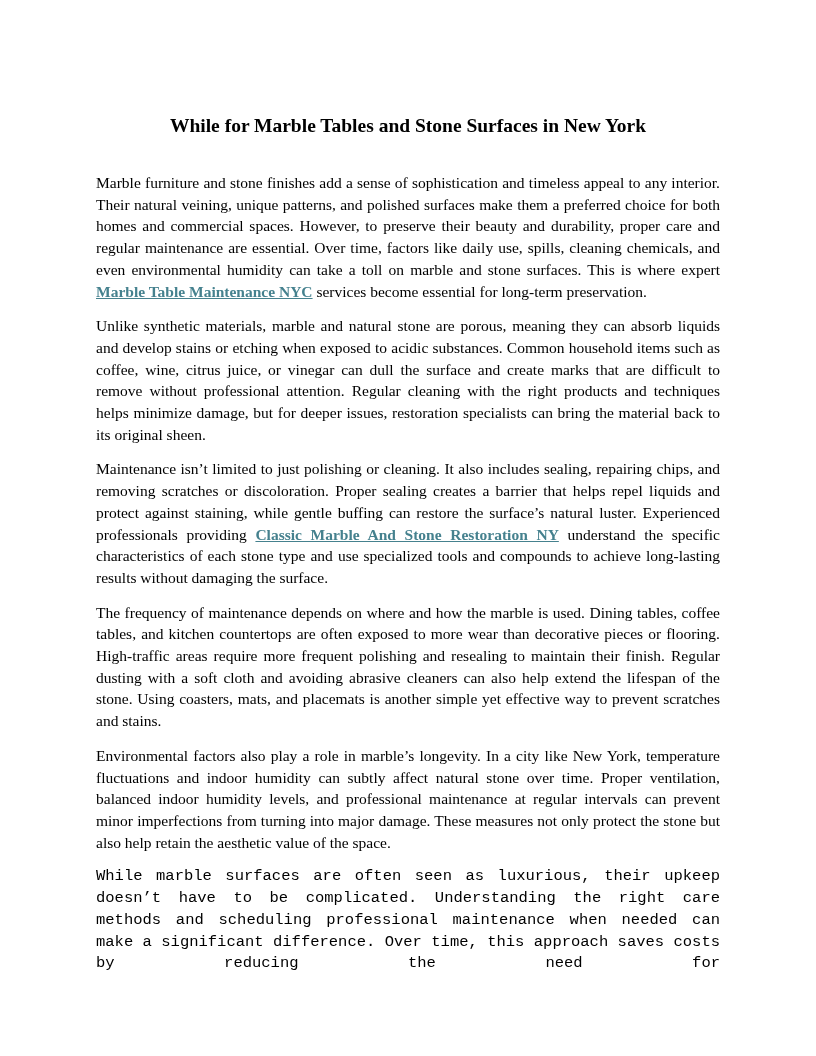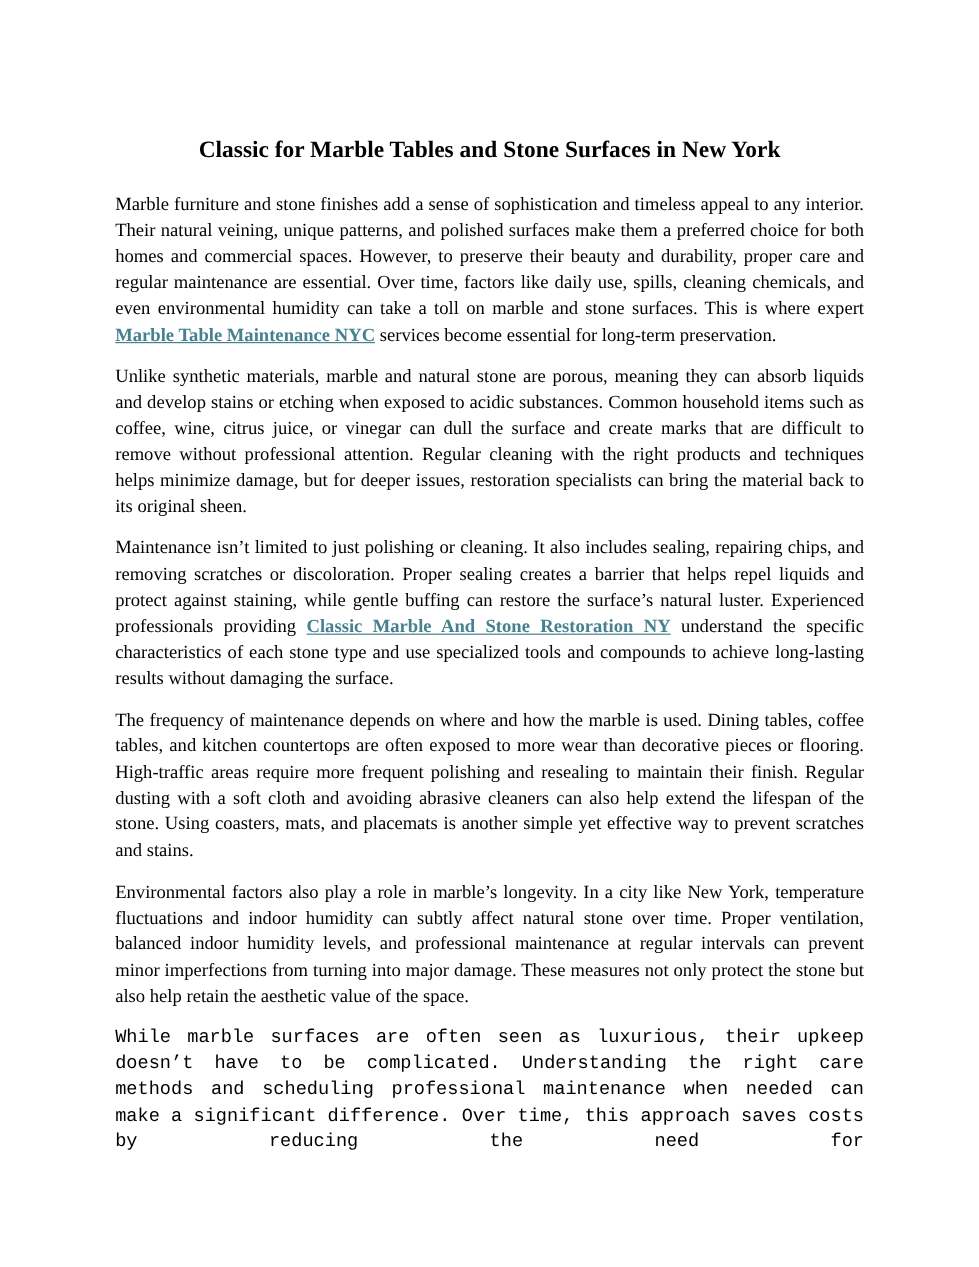--- a/index.html
+++ b/index.html
@@ -27,38 +27,38 @@
     text-align: center;
     color: #000000;
   }
   .doc-body p {
     margin: 13px 0 0 0;
     font-size: 15.5px;
     line-height: 21.7px;
     text-align: justify;
   }
   .doc-body p:first-child {
-    margin-top: 20px;
+    margin-top: 32px;
   }
   .doc-body p.continued {
     text-align-last: justify;
     font-family: Liberation Mono, monospace;
   }
   a.doc-link {
     color: var(--link-color, #45818e);
     font-weight: bold;
     text-decoration: underline;
     cursor: pointer;
   }
 </style>
 </head>
 <body>
 
 <div class="page">
-  <h1 class="title">Classic for Marble Tables and Stone Surfaces in New York</h1>
+  <h1 class="title">While for Marble Tables and Stone Surfaces in New York</h1>
   <div class="doc-body" id="doc-body">
       <p><span>Marble furniture and stone finishes add a sense of sophistication and timeless appeal to any interior. Their natural veining, unique patterns, and polished surfaces make them a preferred choice for both homes and commercial spaces. However, to preserve their beauty and durability, proper care and regular maintenance are essential. Over time, factors like daily use, spills, cleaning chemicals, and even environmental humidity can take a toll on marble and stone surfaces. This is where expert </span><a class="doc-link" href="#">Marble Table Maintenance NYC</a><span> services become essential for long-term preservation.</span></p>
       <p><span>Unlike synthetic materials, marble and natural stone are porous, meaning they can absorb liquids and develop stains or etching when exposed to acidic substances. Common household items such as coffee, wine, citrus juice, or vinegar can dull the surface and create marks that are difficult to remove without professional attention. Regular cleaning with the right products and techniques helps minimize damage, but for deeper issues, restoration specialists can bring the material back to its original sheen.</span></p>
       <p><span>Maintenance isn’t limited to just polishing or cleaning. It also includes sealing, repairing chips, and removing scratches or discoloration. Proper sealing creates a barrier that helps repel liquids and protect against staining, while gentle buffing can restore the surface’s natural luster. Experienced professionals providing </span><a class="doc-link" href="#">Classic Marble And Stone Restoration NY</a><span> understand the specific characteristics of each stone type and use specialized tools and compounds to achieve long-lasting results without damaging the surface.</span></p>
       <p><span>The frequency of maintenance depends on where and how the marble is used. Dining tables, coffee tables, and kitchen countertops are often exposed to more wear than decorative pieces or flooring. High-traffic areas require more frequent polishing and resealing to maintain their finish. Regular dusting with a soft cloth and avoiding abrasive cleaners can also help extend the lifespan of the stone. Using coasters, mats, and placemats is another simple yet effective way to prevent scratches and stains.</span></p>
       <p><span>Environmental factors also play a role in marble’s longevity. In a city like New York, temperature fluctuations and indoor humidity can subtly affect natural stone over time. Proper ventilation, balanced indoor humidity levels, and professional maintenance at regular intervals can prevent minor imperfections from turning into major damage. These measures not only protect the stone but also help retain the aesthetic value of the space.</span></p>
       <p class="continued"><span>While marble surfaces are often seen as luxurious, their upkeep doesn’t have to be complicated. Understanding the right care methods and scheduling professional maintenance when needed can make a significant difference. Over time, this approach saves costs by reducing the need for</span></p>
     </div>
 </div>
 

